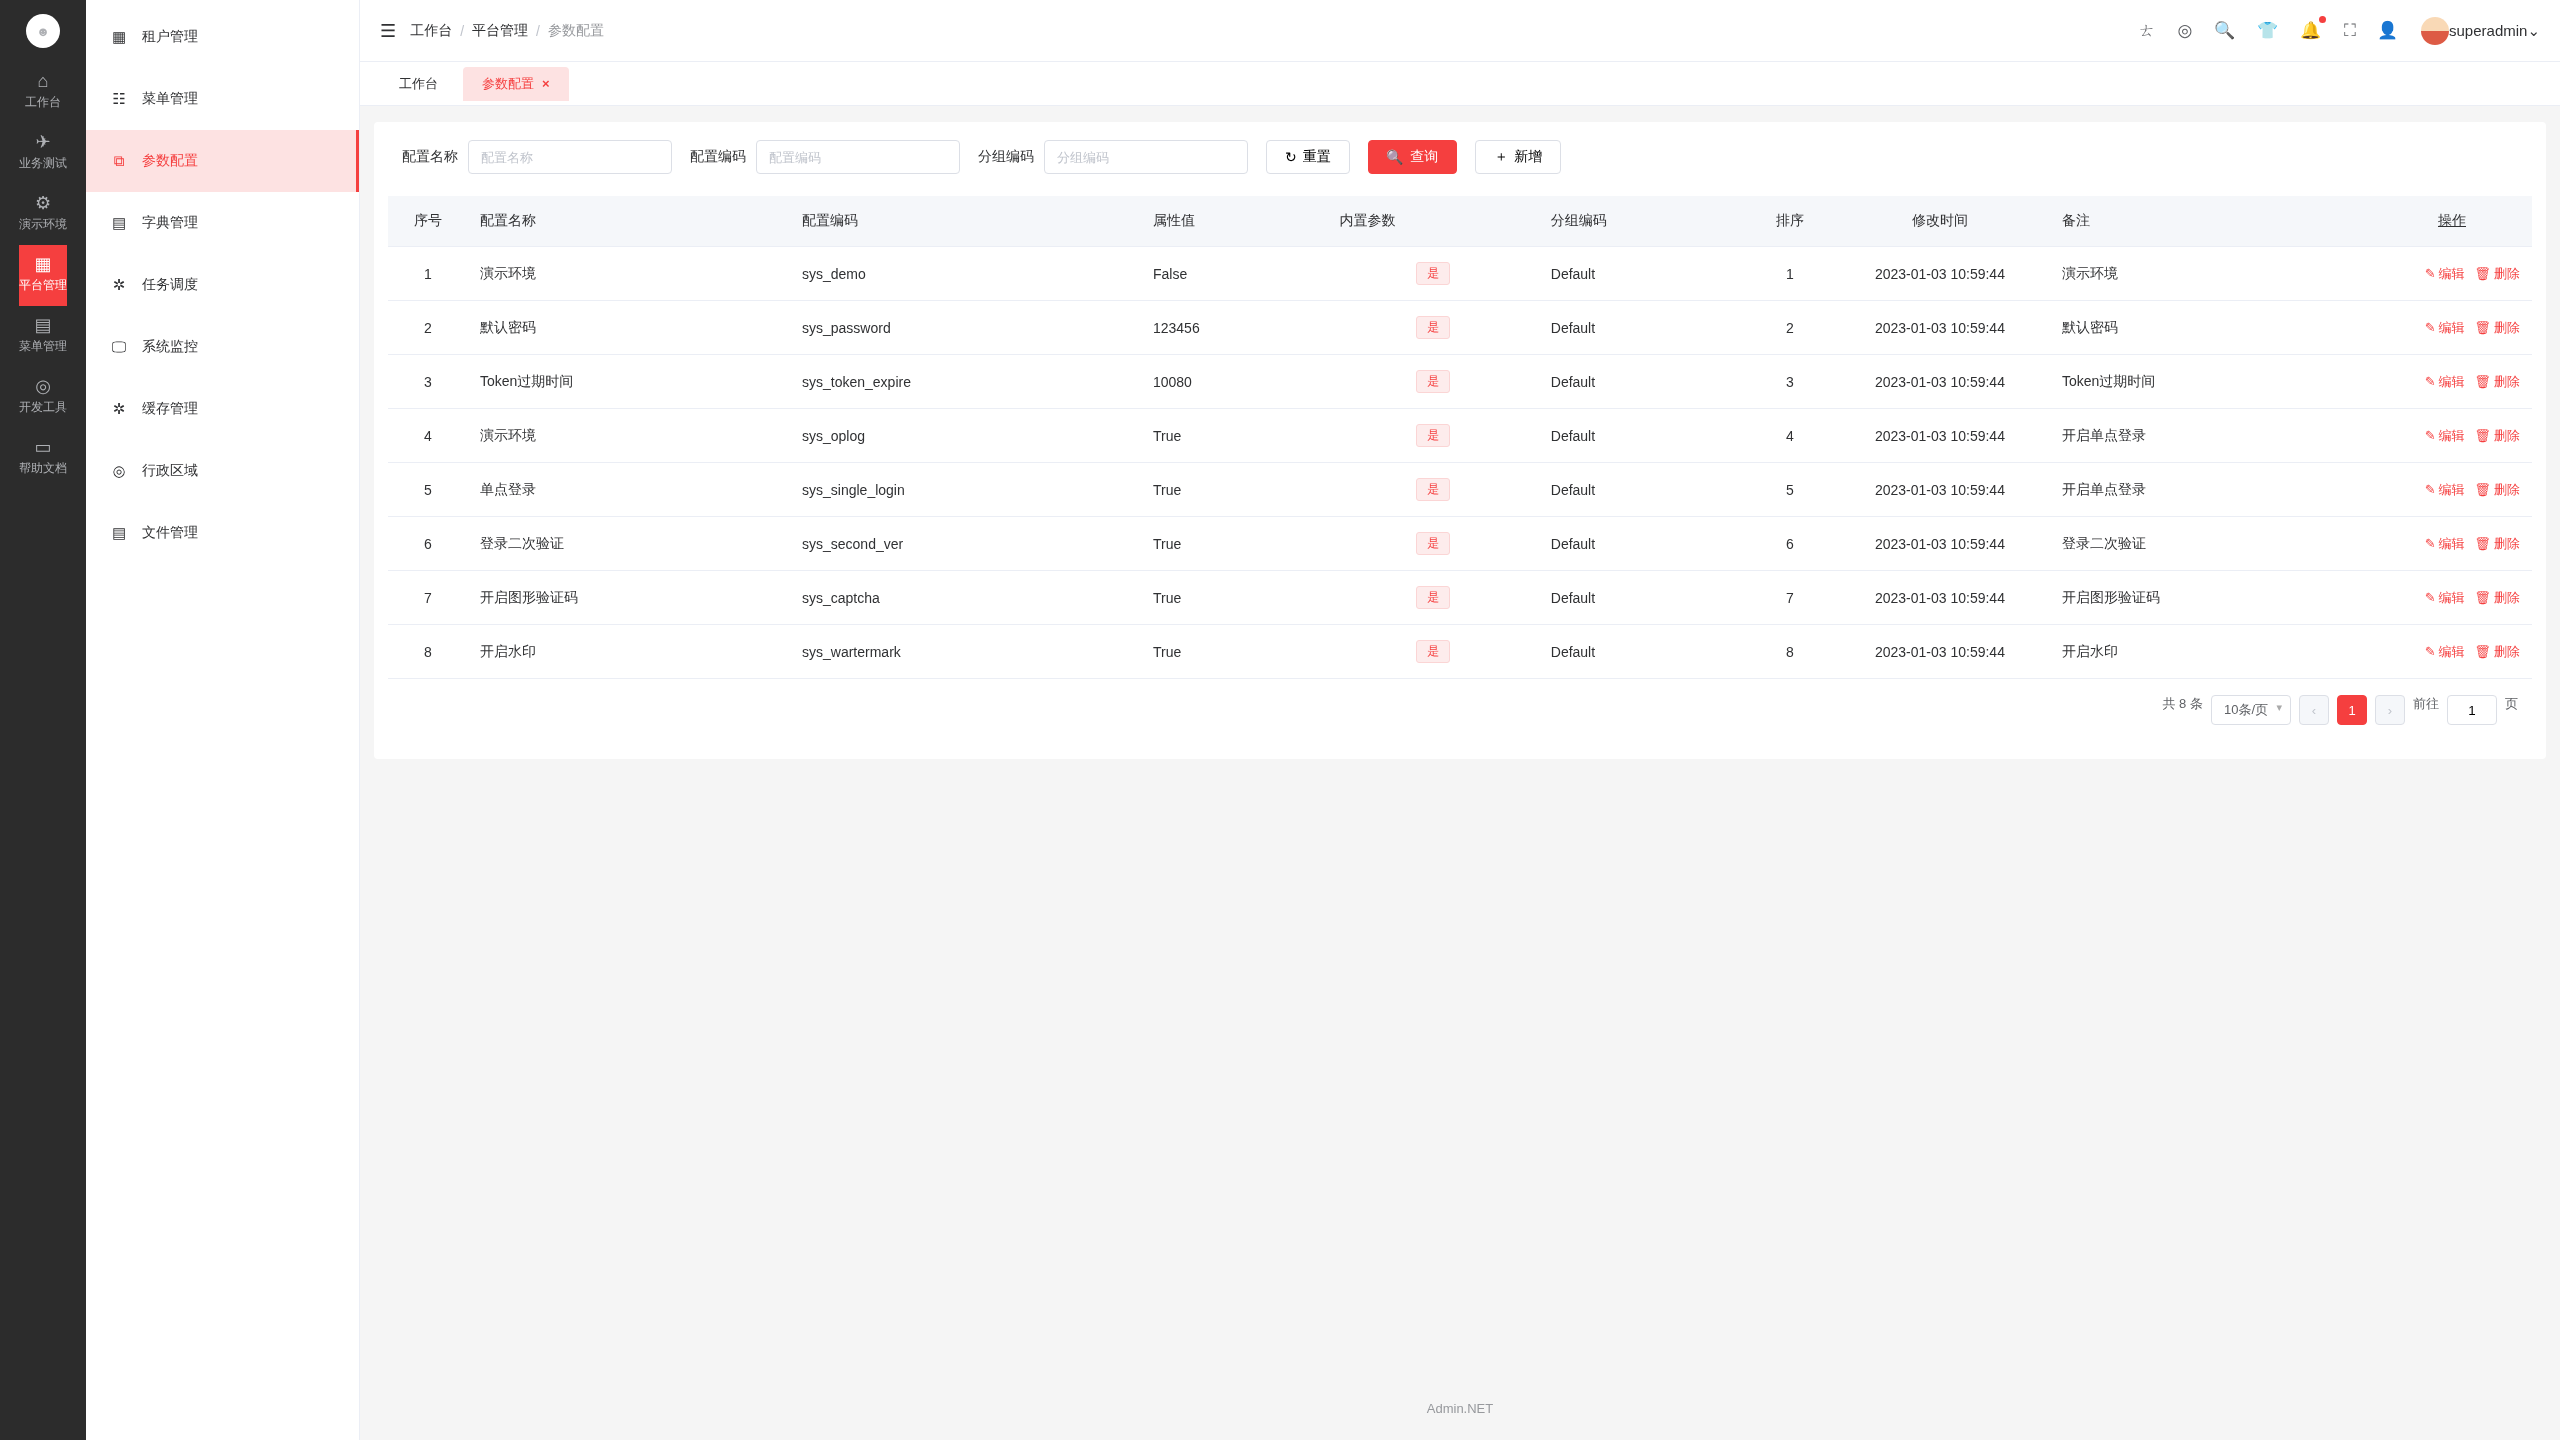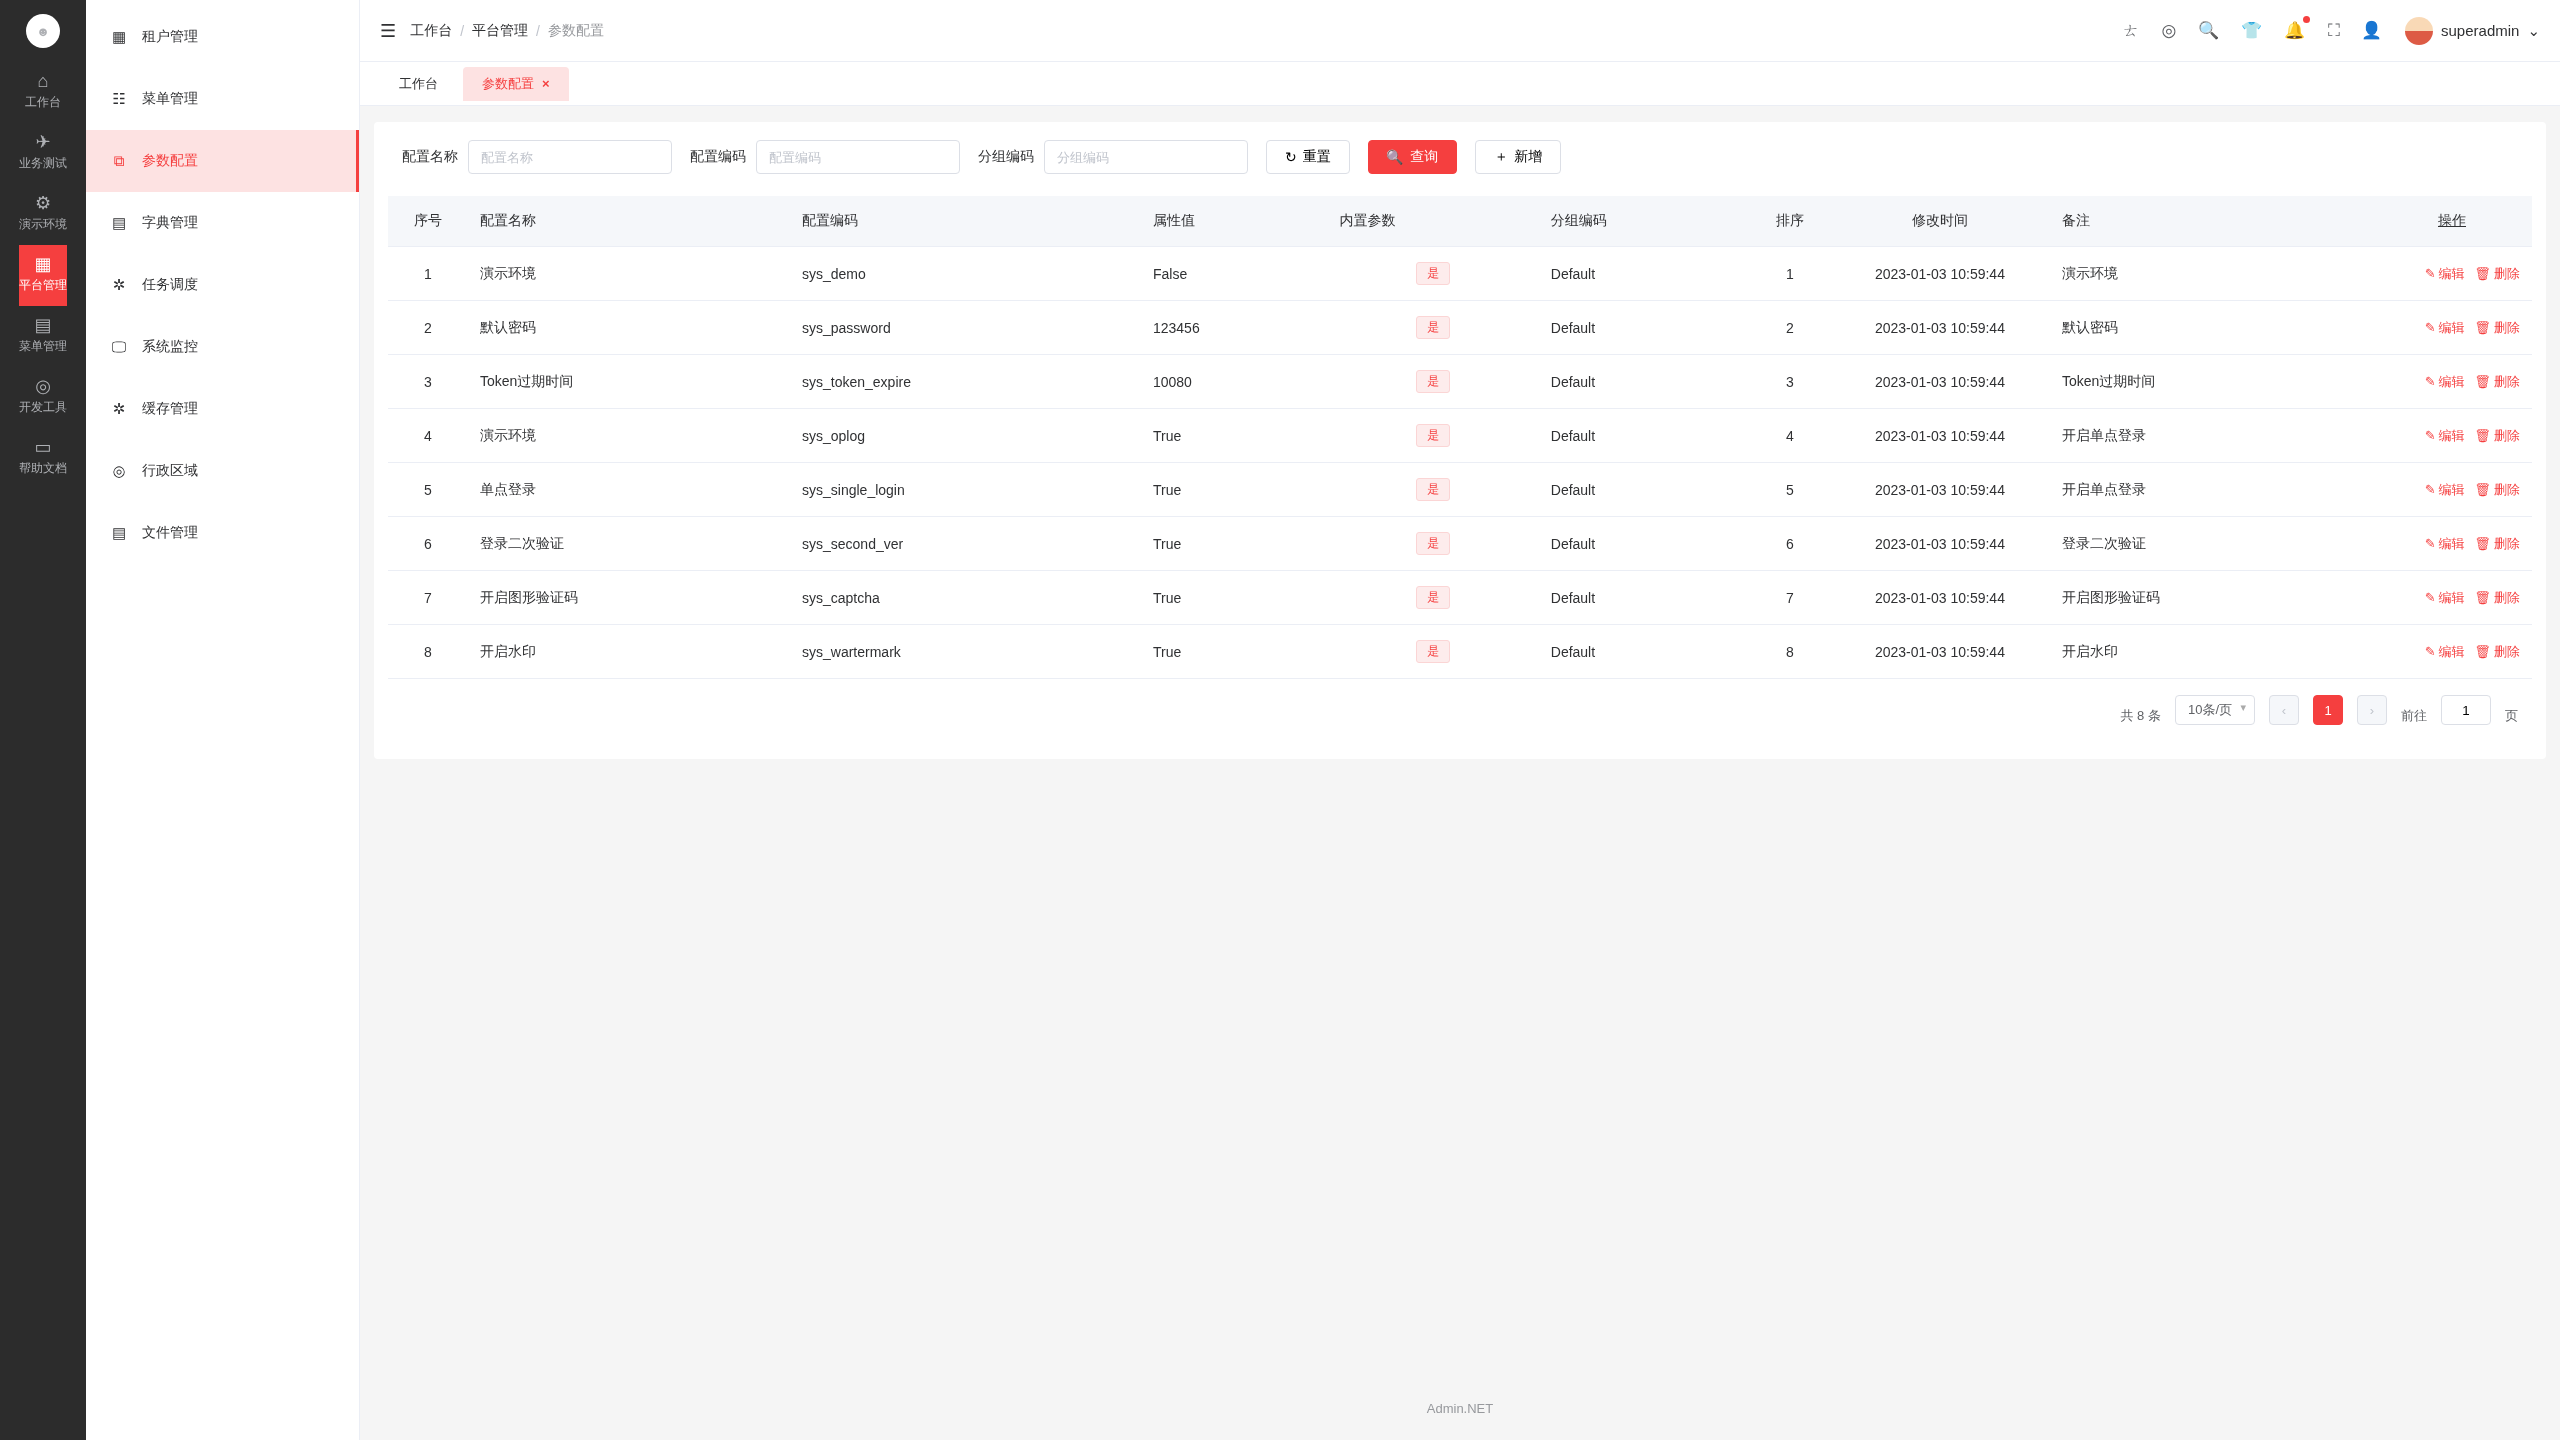--- a/index.html
+++ b/index.html
@@ -29,21 +29,21 @@
 
 
 .header { position:absolute; left:360px; right:0; top:0; height:62px; border-bottom:1px solid #ebeef5; display:flex; align-items:center; padding:0 20px; background:#fff; z-index:3;}
 .hamburger { font-size:18px; margin-right:14px; cursor:pointer;}
 .breadcrumb { display:flex; align-items:center; gap:8px; font-size:14px;}
 .breadcrumb .sep{ color:#c0c4cc;}
 .breadcrumb .cur{ color:#97999d;}
 .header-right{ margin-left:auto; display:flex; align-items:center; gap:22px;}
 .header-right .hicon{ cursor:pointer; color:#606266; font-size:17px; position:relative;}
 .header-right .dot{ position:absolute; top:-4px; right:-4px; width:7px; height:7px; border-radius:50%; background:#f53f3f;}
-.user-chip{ display:flex; align-items:center; gap:8px; cursor:pointer; font-size:15px;}
+.user-chip{ display:flex; align-items:center; cursor:pointer; font-size:15px;}
 .avatar{ width:28px; height:28px; border-radius:50%; background:linear-gradient(#f9d9b6 50%, #dd5b45 50%); }
 
 
 .tabs { position:absolute; left:360px; right:0; top:62px; height:44px; display:flex; align-items:center; padding:0 20px; gap:6px; background:#fff; border-bottom:1px solid #ebeef5; z-index:3;}
 .tab { padding:7px 18px; font-size:13px; border:1px solid transparent; border-radius:4px 4px 0 0; cursor:pointer; display:flex; align-items:center; gap:8px;}
 .tab.plain{ color:#303133;}
 .tab.active{ background:#fde2e2; color:#f53f3f;}
 .tab .close{ font-size:13px; font-weight:bold;}
 
 
@@ -64,21 +64,21 @@
 .table-wrap{ padding:0; }
 table{ width:100%; border-collapse:collapse; font-size:14px;}
 thead th{ background:#f5f7fa; font-weight:500; color:#303133; text-align:left; padding:16px 12px; border-bottom:1px solid #ebeef5;}
 tbody td{ padding:15px 12px; border-bottom:1px solid #ebeef5; color:#303133;}
 .col-idx{ width:80px; text-align:center;}
 .col-order{ width:80px; text-align:center;}
 .col-time{ width:220px; text-align:center;}
 .col-ops{ width:160px; text-align:right;}
 .tag-yes{ display:inline-block; background:#fdecec; color:#f53f3f; padding:2px 10px; border-radius:3px; font-size:12px; border:1px solid #fbd5d5;}
 .op-link{ color:#f53f3f; cursor:pointer; margin-left:6px; font-size:13px; display:inline-flex; align-items:center; gap:3px;}
-.pagination{ display:flex; align-items:flex-end; justify-content:flex-end; gap:14px; padding:16px 14px 4px; font-size:13px; color:#606266;}
+.pagination{ display:flex; align-items:flex-start; justify-content:flex-end; gap:8px; padding:16px 14px 4px; font-size:13px; color:#606266;}
 .page-select{ border:1px solid #dcdfe6; border-radius:4px; padding:5px 22px 5px 12px; position:relative;}
 .page-select:after{ content:'▾'; position:absolute; right:8px; top:5px; font-size:11px; color:#aaa;}
 .page-btn{ width:30px; height:30px; border:1px solid #dcdfe6; border-radius:4px; display:inline-flex; align-items:center; justify-content:center; color:#c0c4cc; cursor:pointer; background:#f5f7fa;}
 .page-btn.num{ background:#f53f3f; color:#fff; border-color:#f53f3f;}
 .page-input{ width:50px; height:30px; border:1px solid #dcdfe6; border-radius:4px; text-align:center;}
 
 
 .footer{ position:absolute; left:360px; right:0; bottom:18px; text-align:center; color:#97999d; font-size:13px; line-height:1.9; z-index:2;}
 
 

